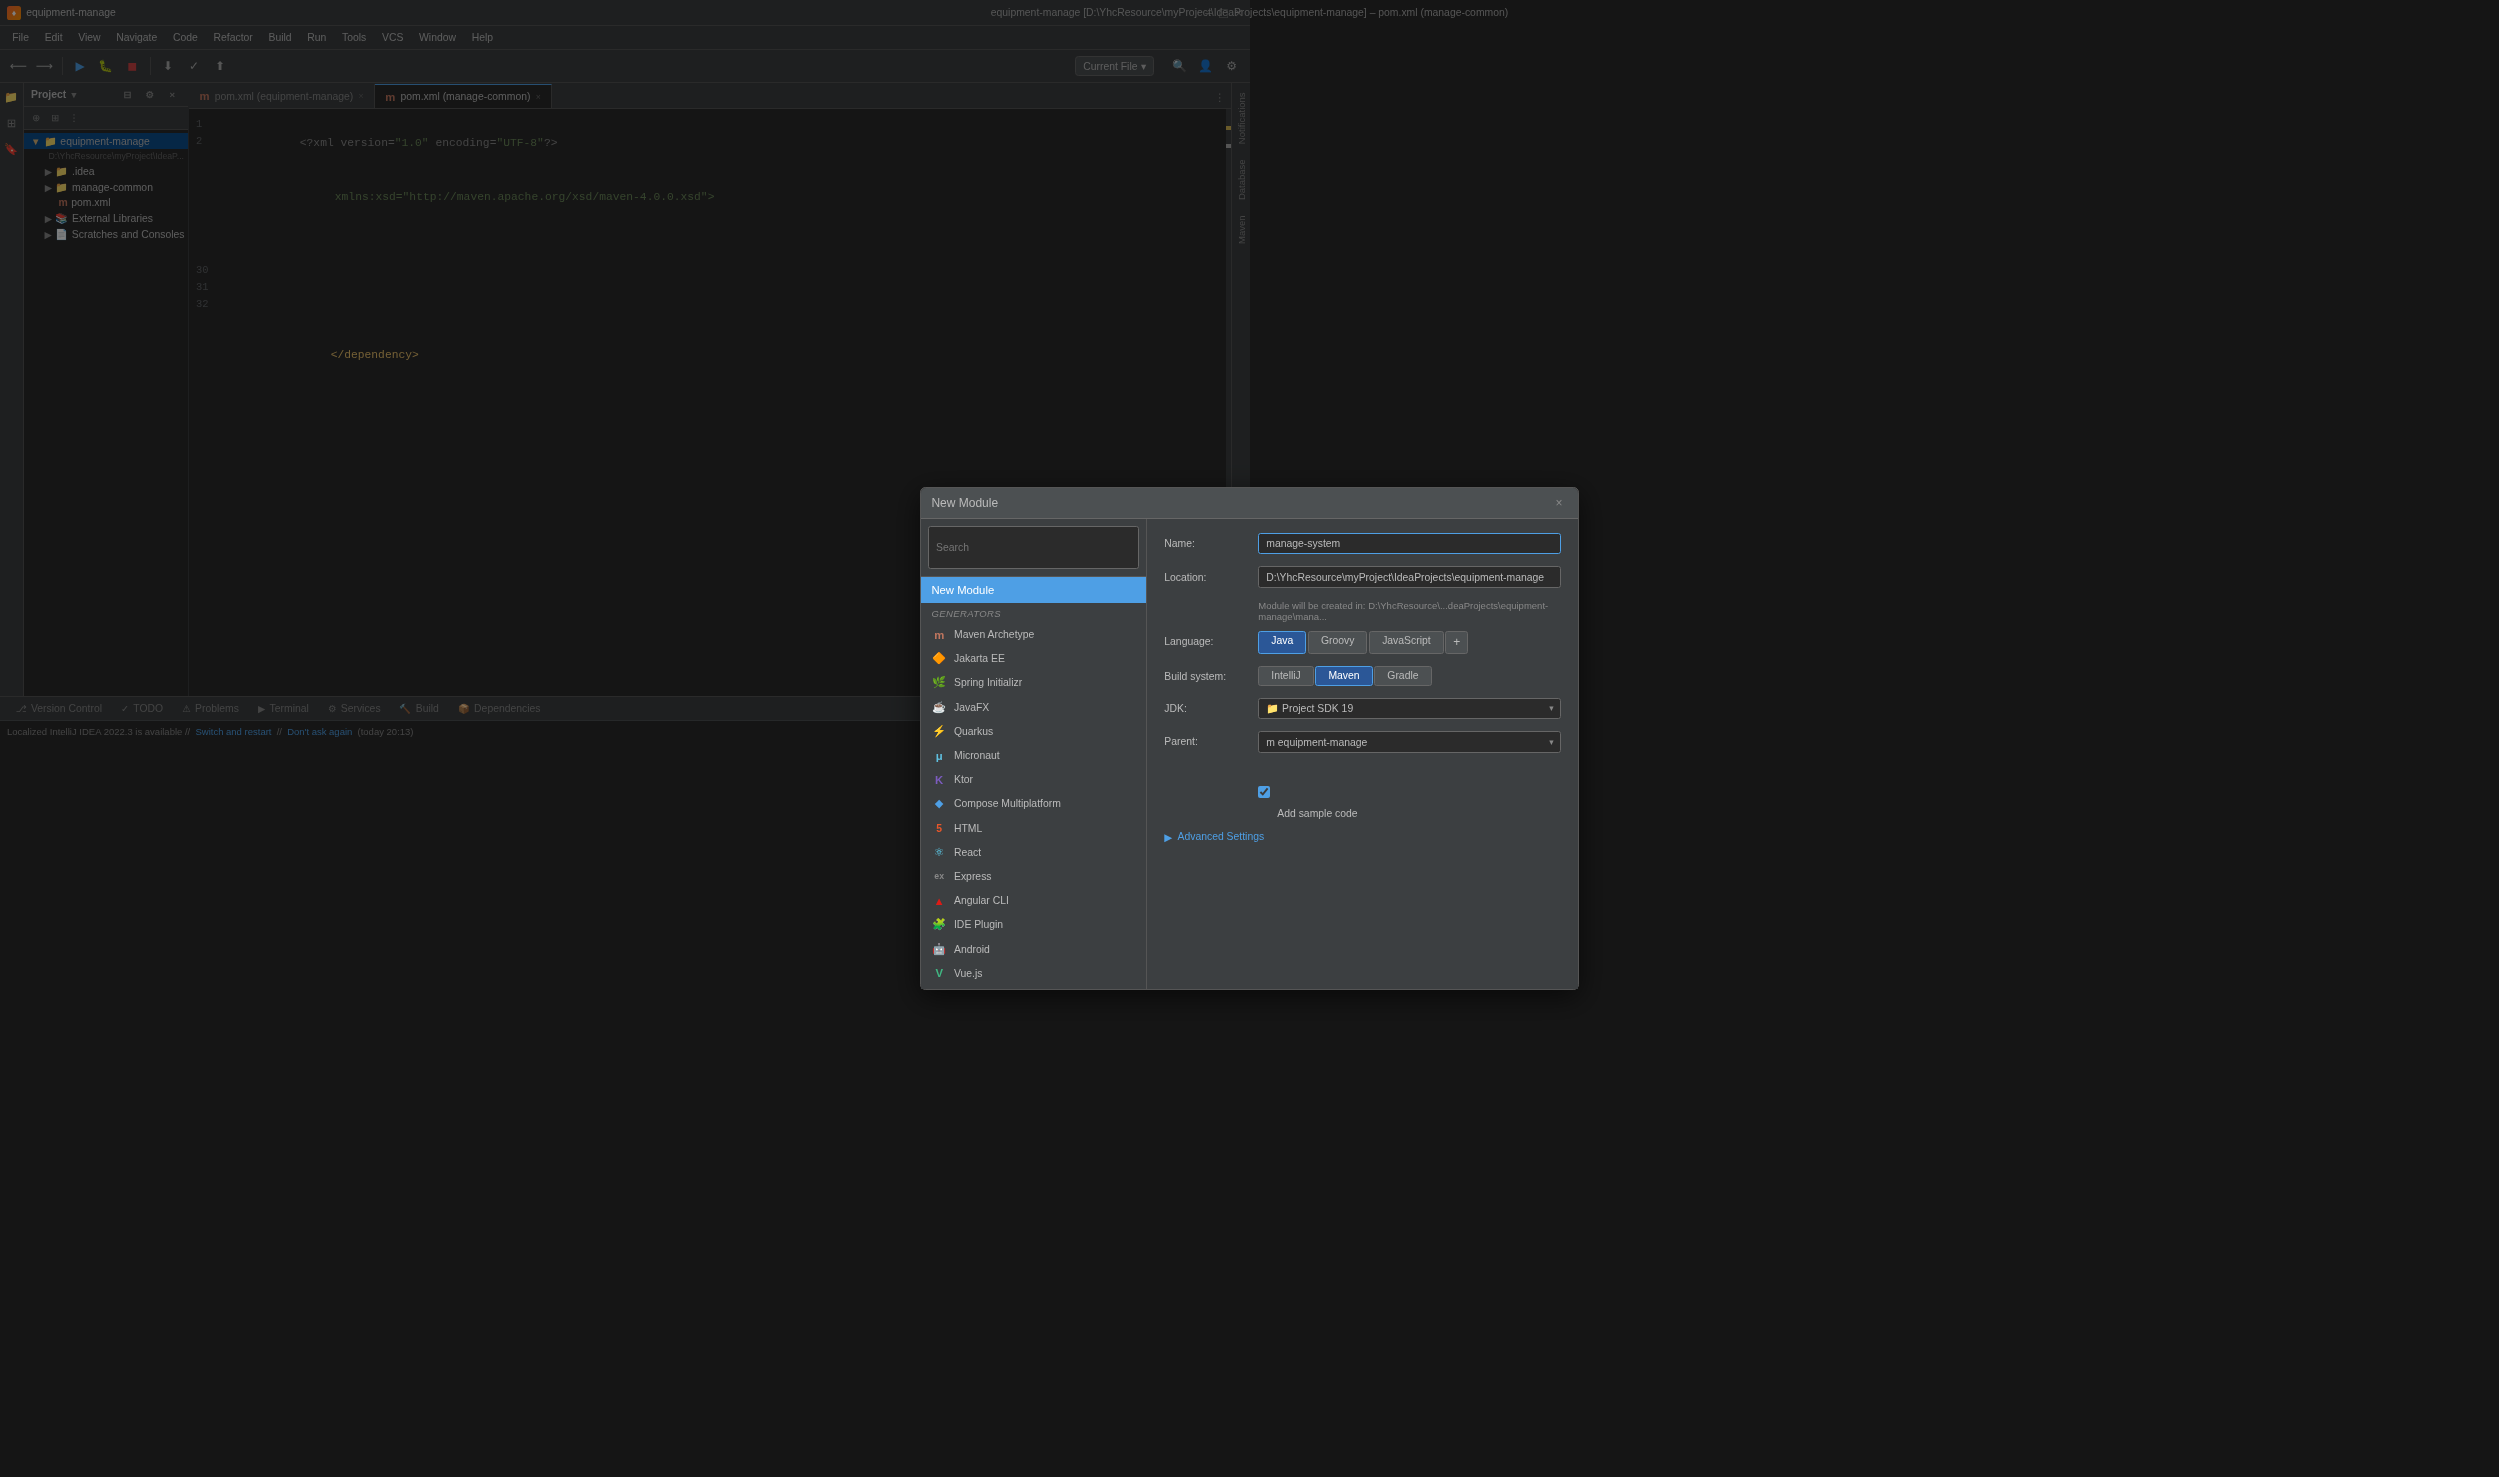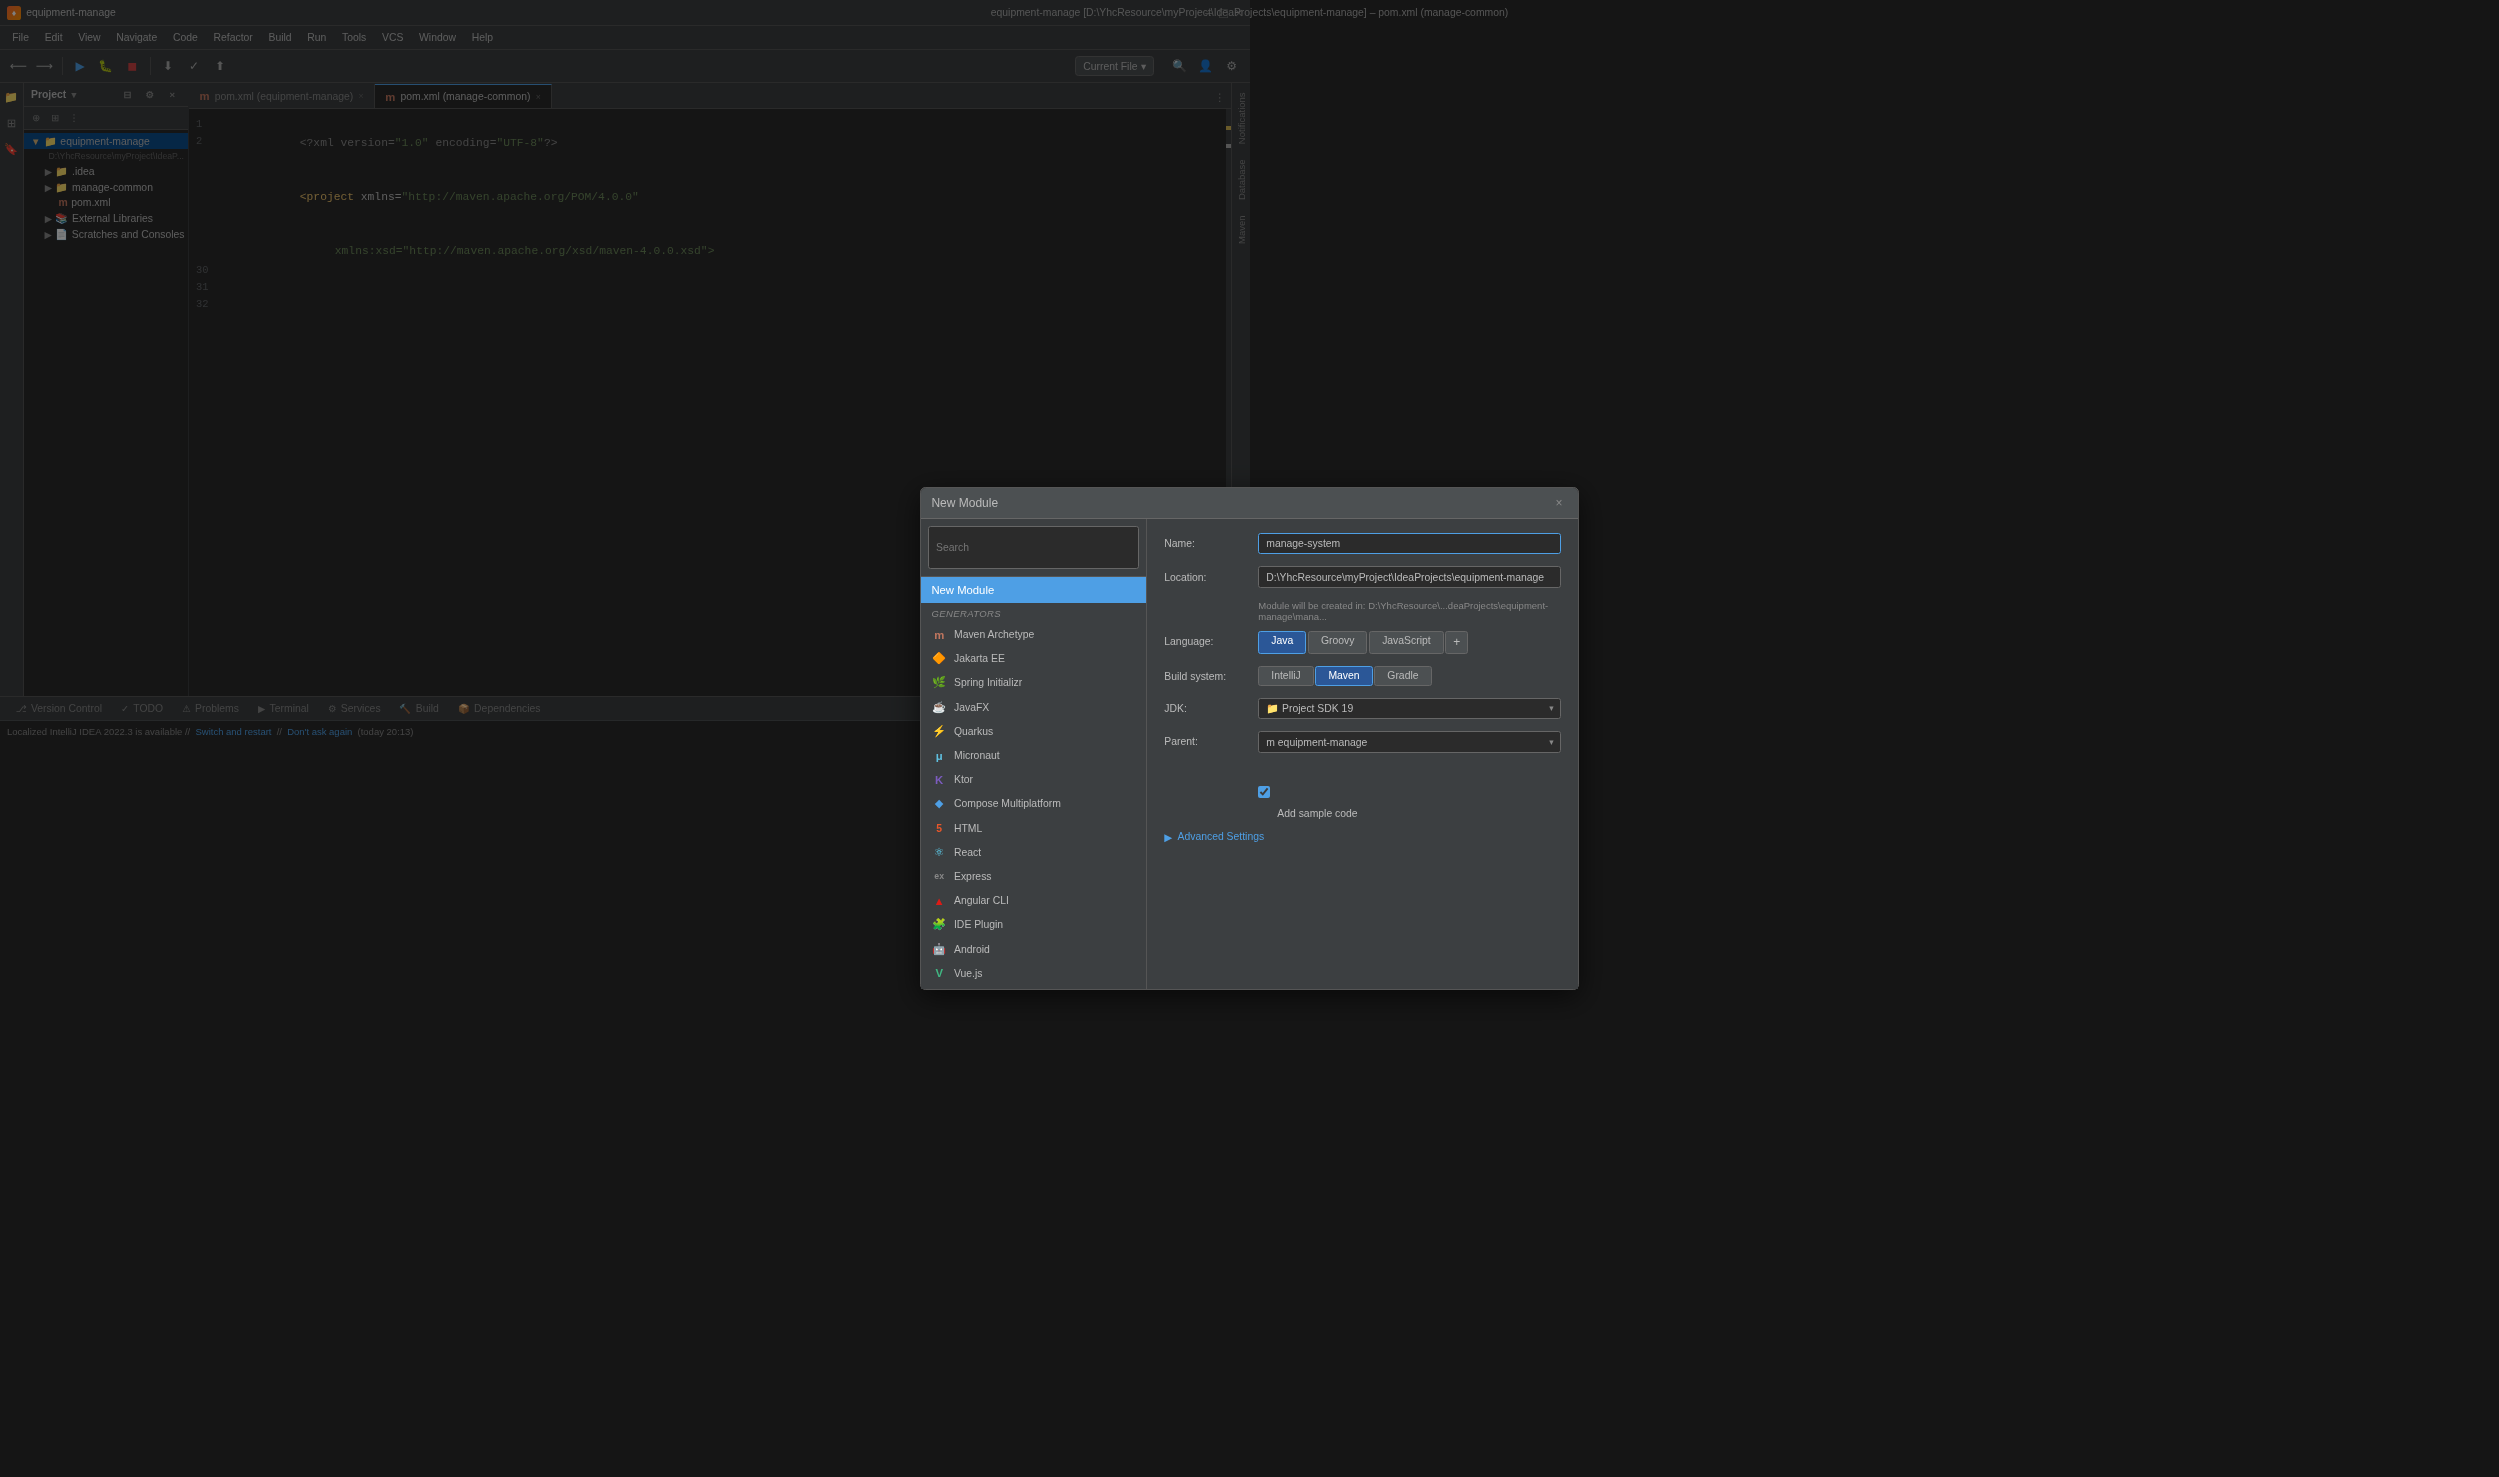--- a/index.html
+++ b/index.html
@@ -722,27 +722,27 @@
         <div>2</div>
         <div style="margin-top:7px;"></div>
         <div style="margin-top:113px;">30</div>
         <div>31</div>
         <div>32</div>
       </div>
       <div class="code-lines">
         <div class="code-line">
           <span style="color:#888;">&lt;?xml version=</span><span style="color:#6a8759;">"1.0"</span><span style="color:#888;"> encoding=</span><span style="color:#6a8759;">"UTF-8"</span><span style="color:#888;">?&gt;</span>
         </div>
-        <div class="code-line">
-          <span style="color:#e8bf6a;">&lt;project</span><span style="color:#bbb;"> xmlns=</span><span style="color:#6a8759;">"http://maven.apache.org/POM/4.0.0"</span>
-        </div>
         <div class="code-line" style="color:#6a8759;padding-left:35px;">
           xmlns:xsd="http://maven.apache.org/xsd/maven-4.0.0.xsd"&gt;
         </div>
         <div style="height:104px;"></div>
+        <div class="code-line">
+          <span style="padding-left:17.3px;color:#e8bf6a;">  &lt;/dependency&gt;</span>
+        </div>
         <div class="code-line"></div>
         <div class="code-line"></div>
       </div>
       <div class="gutter-yellow">
         <div class="gutter-mark" style="top:17.3px;"></div>
         <div class="gutter-mark" style="top:35px;background:#aaa;"></div>
       </div>
     </div>
   </div>
 

